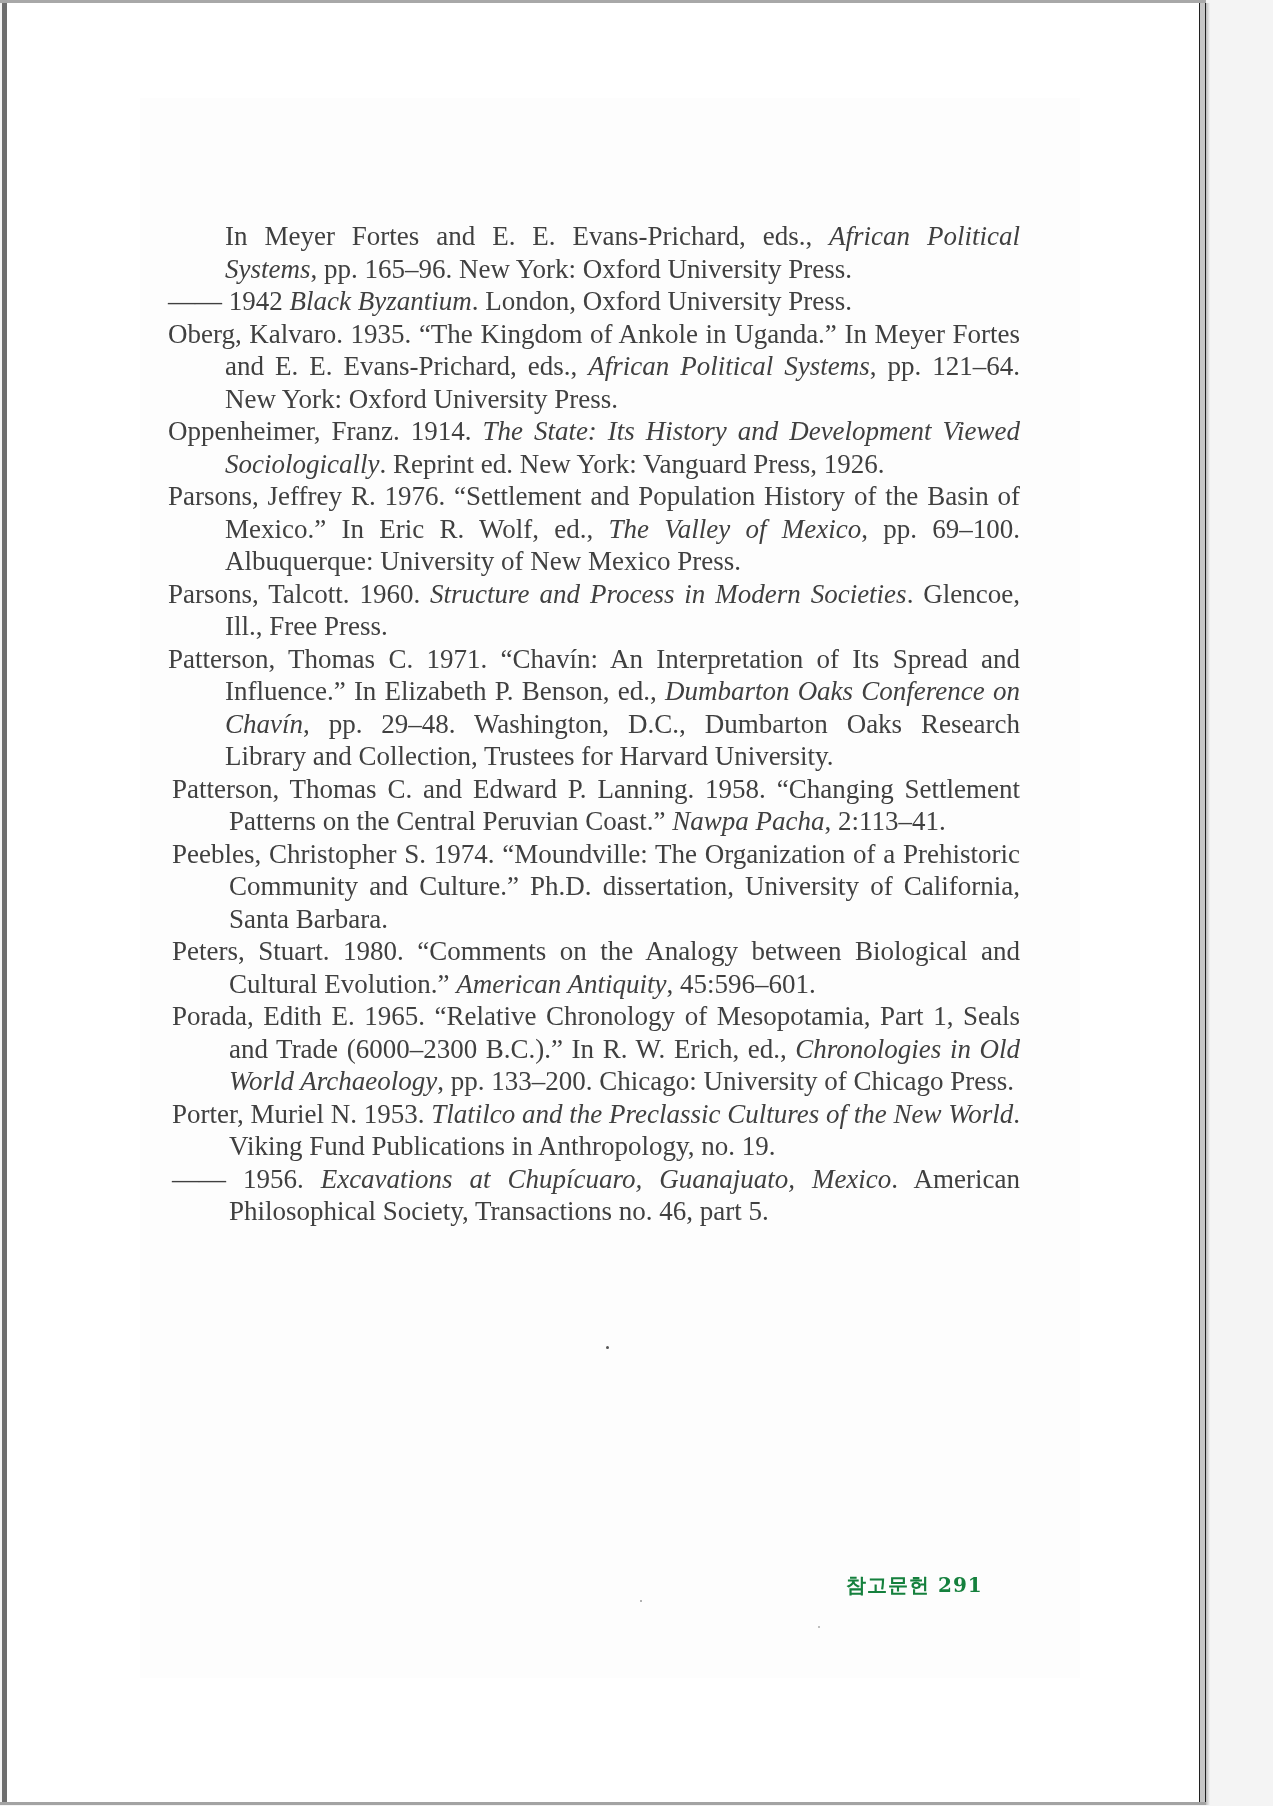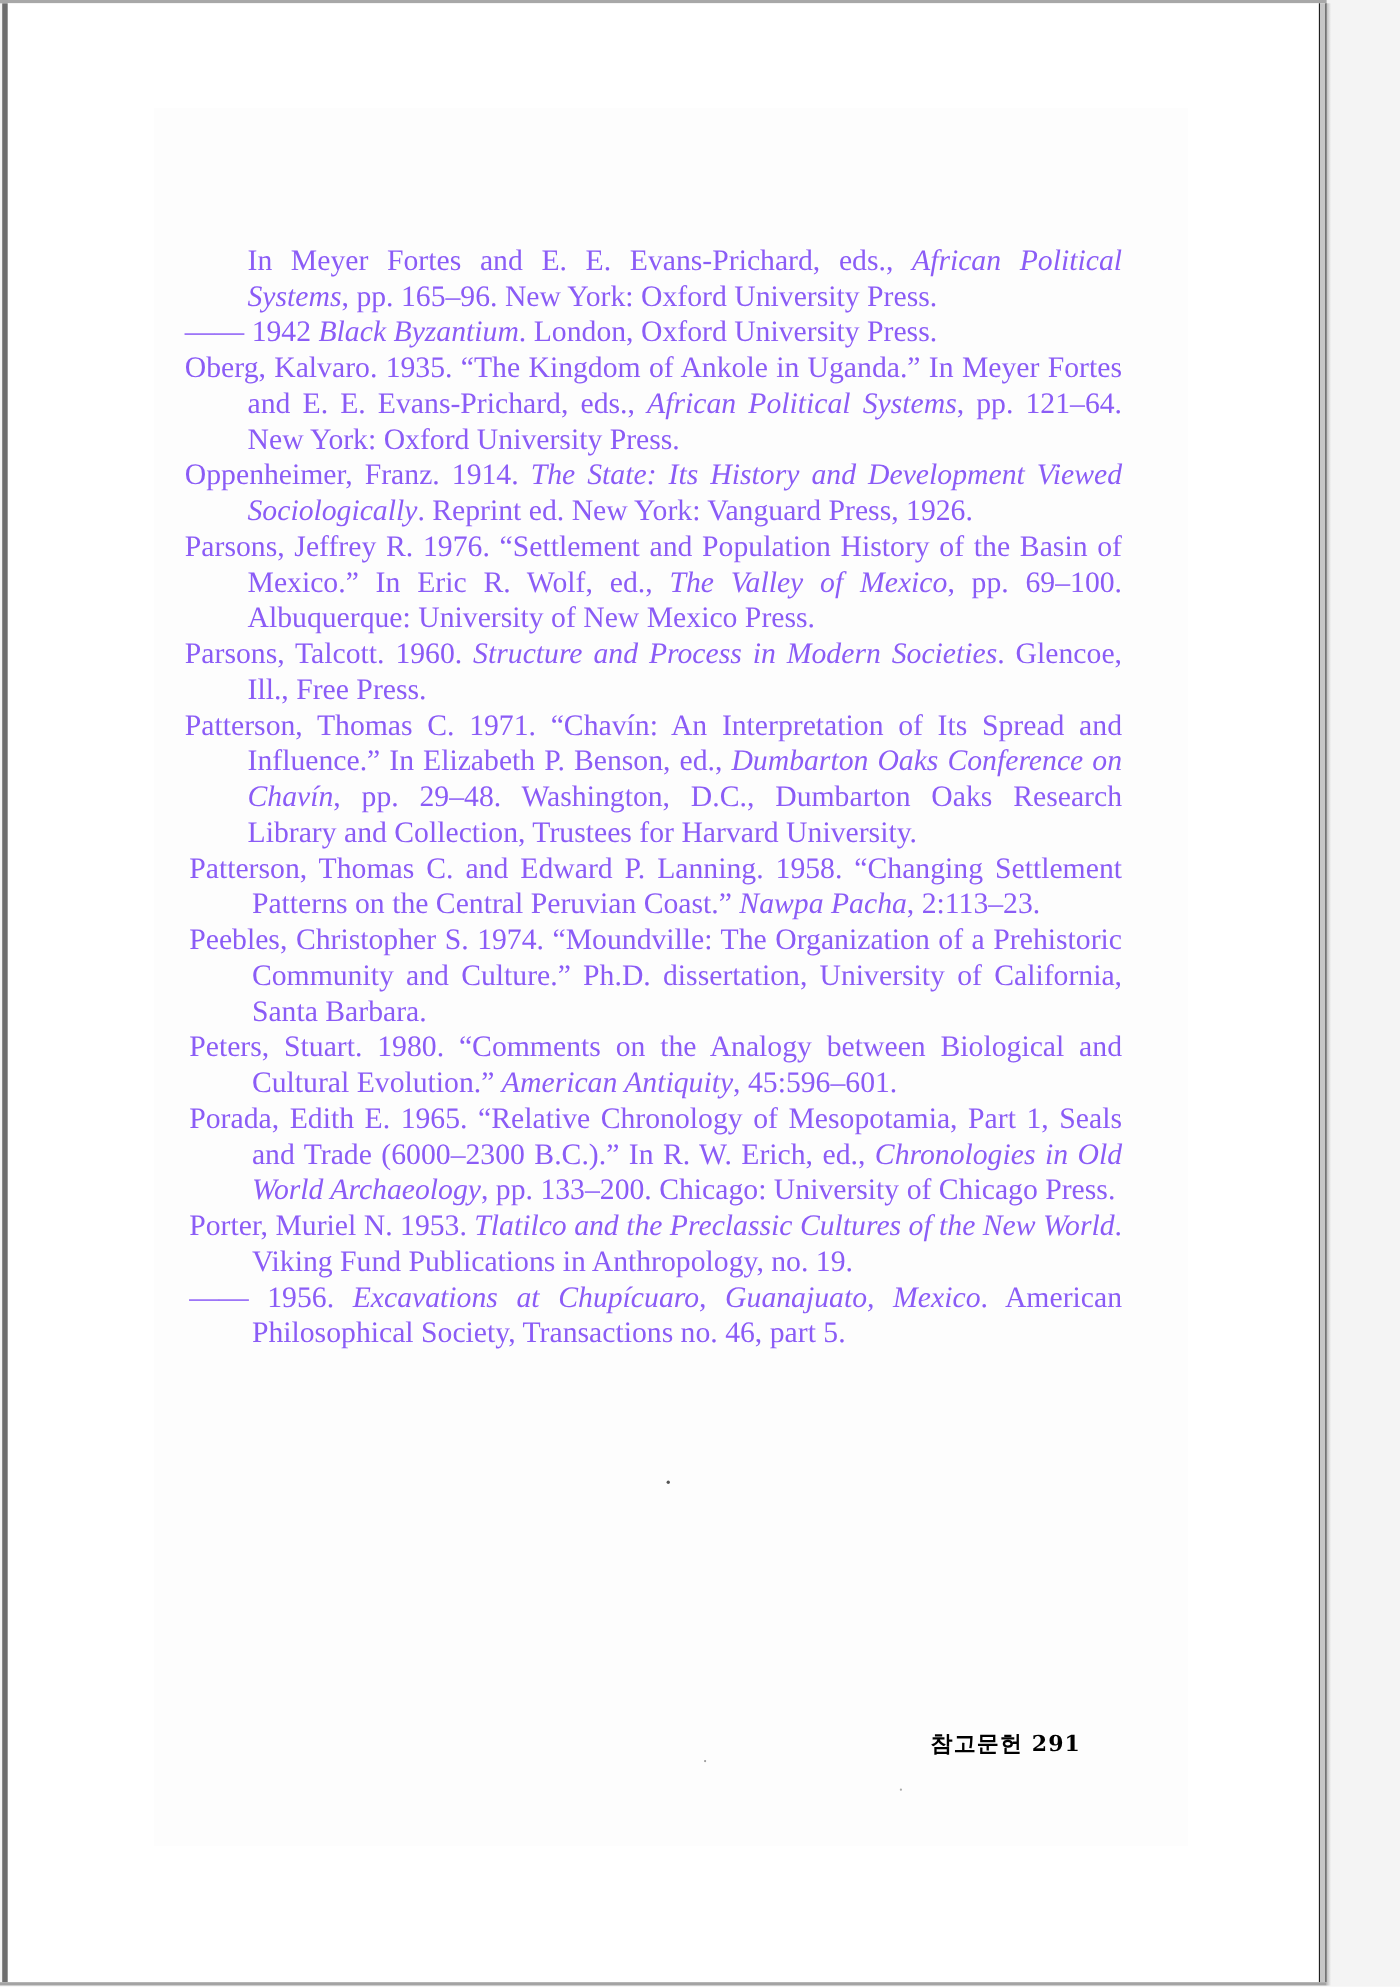--- a/index.html
+++ b/index.html
@@ -36,21 +36,21 @@
       background: #a3a3a3;
     }
     .scan-area {
       position: absolute; left: 140px; top: 98px;
       width: 940px; height: 1580px;
       background: #fdfdfd;
     }
     .refs {
       position: absolute; left: 168px; top: 220px;
       width: 852px;
-      color: #8b5cf6;
+      color: #404040;
       font-size: 27px;
       line-height: 32.5px;
       text-align: justify;
     }
     .entry {
       padding-left: 57px;
       text-indent: -57px;
       margin: 0;
     }
     .entry.cont {
@@ -58,21 +58,21 @@
     }
     .entry.lower {
       margin-left: 4px;
     }
     i { font-style: italic; }
     .footer {
       position: absolute; left: 846px; top: 1572px;
       font-family: "DejaVu Sans", sans-serif;
       font-weight: bold;
       font-size: 20px;
-      color: #000000;
+      color: #15803d;
       letter-spacing: 1px;
     }
     .footer .num { font-family: "DejaVu Serif", serif; margin-left: 8px; }
     .speck { position: absolute; width: 3px; height: 3px; background: #555; border-radius: 50%; }
   </style>
 </head>
 <body>
 
 <div class="top-edge"></div>
 <div class="page"></div>
@@ -82,21 +82,21 @@
 <div class="scan-area"></div>
 
 <div class="refs" id="refs">
     <p class="entry cont"><span>In Meyer Fortes and E. E. Evans-Prichard, eds., </span><i>African Political Systems</i><span>, pp. 165–96. New York: Oxford University Press.</span></p>
     <p class="entry"><span>—— 1942 </span><i>Black Byzantium</i><span>. London, Oxford University Press.</span></p>
     <p class="entry"><span>Oberg, Kalvaro. 1935. “The Kingdom of Ankole in Uganda.” In Meyer Fortes and E. E. Evans-Prichard, eds., </span><i>African Political Systems</i><span>, pp. 121–64. New York: Oxford University Press.</span></p>
     <p class="entry"><span>Oppenheimer, Franz. 1914. </span><i>The State: Its History and Development Viewed Sociologically</i><span>. Reprint ed. New York: Vanguard Press, 1926.</span></p>
     <p class="entry"><span>Parsons, Jeffrey R. 1976. “Settlement and Population History of the Basin of Mexico.” In Eric R. Wolf, ed., </span><i>The Valley of Mexico</i><span>, pp. 69–100. Albuquerque: University of New Mexico Press.</span></p>
     <p class="entry"><span>Parsons, Talcott. 1960. </span><i>Structure and Process in Modern Societies</i><span>. Glencoe, Ill., Free Press.</span></p>
     <p class="entry"><span>Patterson, Thomas C. 1971. “Chavín: An Interpretation of Its Spread and Influence.” In Elizabeth P. Benson, ed., </span><i>Dumbarton Oaks Conference on Chavín</i><span>, pp. 29–48. Washington, D.C., Dumbarton Oaks Research Library and Collection, Trustees for Harvard University.</span></p>
-    <p class="entry lower"><span>Patterson, Thomas C. and Edward P. Lanning. 1958. “Changing Settlement Patterns on the Central Peruvian Coast.” </span><i>Nawpa Pacha</i><span>, 2:113–23.</span></p>
+    <p class="entry lower"><span>Patterson, Thomas C. and Edward P. Lanning. 1958. “Changing Settlement Patterns on the Central Peruvian Coast.” </span><i>Nawpa Pacha</i><span>, 2:113–41.</span></p>
     <p class="entry lower"><span>Peebles, Christopher S. 1974. “Moundville: The Organization of a Prehistoric Community and Culture.” Ph.D. dissertation, University of California, Santa Barbara.</span></p>
     <p class="entry lower"><span>Peters, Stuart. 1980. “Comments on the Analogy between Biological and Cultural Evolution.” </span><i>American Antiquity</i><span>, 45:596–601.</span></p>
     <p class="entry lower"><span>Porada, Edith E. 1965. “Relative Chronology of Mesopotamia, Part 1, Seals and Trade (6000–2300 B.C.).” In R. W. Erich, ed., </span><i>Chronologies in Old World Archaeology</i><span>, pp. 133–200. Chicago: University of Chicago Press.</span></p>
     <p class="entry lower"><span>Porter, Muriel N. 1953. </span><i>Tlatilco and the Preclassic Cultures of the New World</i><span>. Viking Fund Publications in Anthropology, no. 19.</span></p>
     <p class="entry lower"><span>—— 1956. </span><i>Excavations at Chupícuaro, Guanajuato, Mexico</i><span>. American Philosophical Society, Transactions no. 46, part 5.</span></p>
   </div>
 
 <div class="footer">
   <span>참고문헌</span><span class="num">291</span>
 </div>

